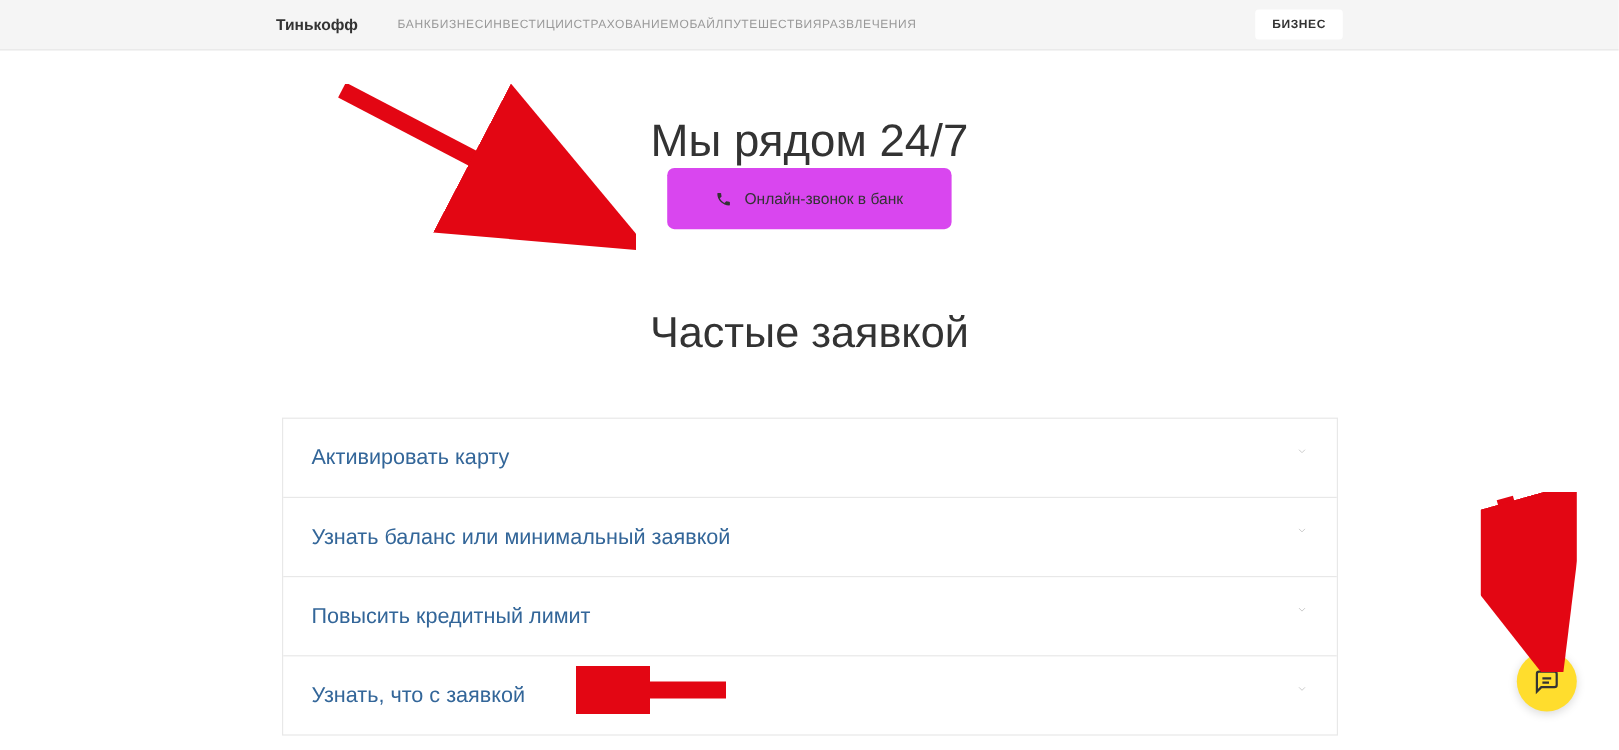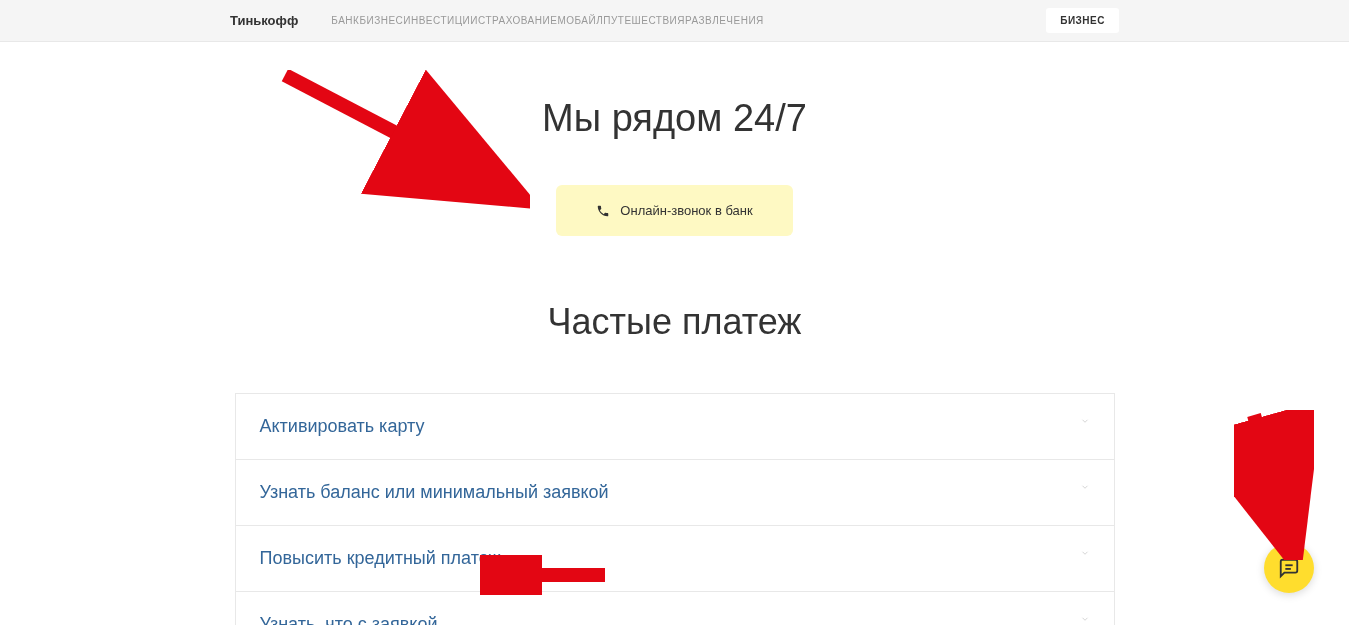--- a/index.html
+++ b/index.html
@@ -52,24 +52,23 @@
       border-radius: 3px;
     }
     .main {
       padding-top: 55px;
       text-align: center;
     }
     .hero-title {
       font-size: 38px;
       font-weight: 300;
       color: #333;
-      margin-bottom: 45px;
     }
     .call-btn {
-      background: #fef9c3;
+      background: #d946ef;
       border: none;
       padding: 18px 40px;
       font-size: 13px;
       color: #333;
       border-radius: 6px;
       cursor: pointer;
       display: inline-flex;
       align-items: center;
       gap: 10px;
     }
@@ -172,37 +171,37 @@
 <div class="main">
   <h1 class="hero-title">Мы рядом 24/7</h1>
   
   <button class="call-btn">
     <svg class="phone-icon" viewBox="0 0 24 24" fill="currentColor">
       <path d="M6.62 10.79c1.44 2.83 3.76 5.14 6.59 6.59l2.2-2.2c.27-.27.67-.36 1.02-.24 1.12.37 2.33.57 3.57.57.55 0 1 .45 1 1V20c0 .55-.45 1-1 1-9.39 0-17-7.61-17-17 0-.55.45-1 1-1h3.5c.55 0 1 .45 1 1 0 1.25.2 2.45.57 3.57.11.35.03.74-.25 1.02l-2.2 2.2z"></path>
     </svg>
     <span>Онлайн-звонок в банк</span>
   </button>
 
-  <h2 class="faq-title">Частые платеж</h2>
+  <h2 class="faq-title">Частые заявкой</h2>
 
   <div class="faq-container">
     <div class="faq-item">
       <span class="faq-text">Активировать карту</span>
       <svg class="chevron" viewBox="0 0 24 24" fill="none" stroke="currentColor" stroke-width="2">
           <polyline points="6 9 12 15 18 9"></polyline>
         </svg>
     </div>
     <div class="faq-item">
       <span class="faq-text">Узнать баланс или минимальный заявкой</span>
       <svg class="chevron" viewBox="0 0 24 24" fill="none" stroke="currentColor" stroke-width="2">
           <polyline points="6 9 12 15 18 9"></polyline>
         </svg>
     </div>
     <div class="faq-item">
-      <span class="faq-text">Повысить кредитный платеж</span>
+      <span class="faq-text">Повысить кредитный лимит</span>
       <svg class="chevron" viewBox="0 0 24 24" fill="none" stroke="currentColor" stroke-width="2">
           <polyline points="6 9 12 15 18 9"></polyline>
         </svg>
     </div>
     <div class="faq-item">
       <span class="faq-text">Узнать, что с заявкой</span>
       <svg class="chevron" viewBox="0 0 24 24" fill="none" stroke="currentColor" stroke-width="2">
           <polyline points="6 9 12 15 18 9"></polyline>
         </svg>
     </div>

